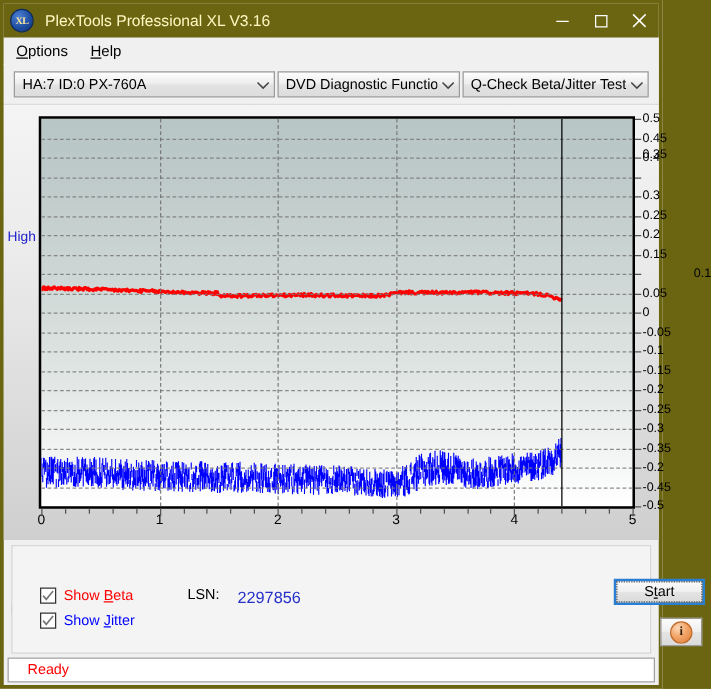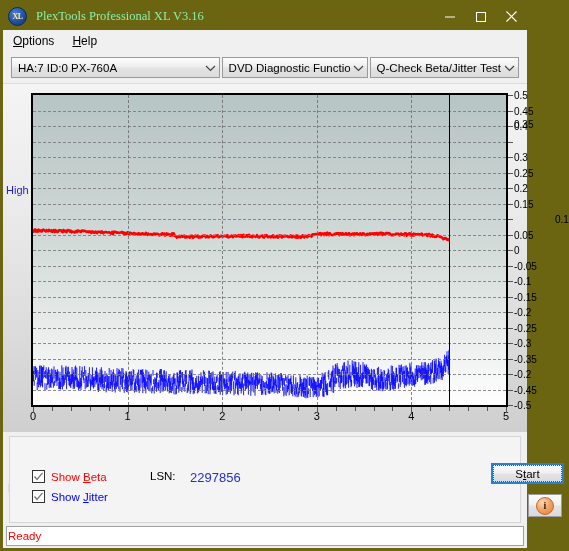--- a/index.html
+++ b/index.html
@@ -30,25 +30,24 @@
     width: 17px; height: 17px; border-radius: 50%;
     margin-left: 5px;
     background: radial-gradient(circle at 35% 30%, #4b7fd4 0%, #1d4c9e 60%, #10306b 100%);
     border: 1px solid #0c2a5e;
     display: flex; align-items: center; justify-content: center;
     font-size: 8px; font-weight: bold; color: #ffe9a0;
     font-family: "Liberation Serif", serif;
     letter-spacing: -0.5px;
   }
   .title-text {
-    color: #86efac;
+    color: #fef9c3;
     font-size: 12.5px;
     margin-left: 9px;
     white-space: nowrap;
-    font-family: Liberation Serif, serif;
   }
   .caption-btns {
     position: absolute; right: 0; top: 0; height: 27px;
     display: flex;
   }
   .cap-btn {
     width: 31px; height: 27px;
     display: flex; align-items: center; justify-content: center;
     color: #ffffff;
   }
@@ -220,21 +219,21 @@
     font-family: "Liberation Serif", serif;
   }
   
   .statusbar {
     height: 20px; min-height: 20px;
     margin: 3px 3px 2px 3px;
     box-sizing: border-box;
     border: 1px solid #a0a0a0;
     background: #ffffff;
     display: flex; align-items: center;
-    padding-left: 1px;
+    padding-left: 15px;
     font-size: 11.5px;
     color: #ff0000;
   }
 </style>
 </head>
 <body>
 
 <div class="window">
 
   <div class="titlebar">

